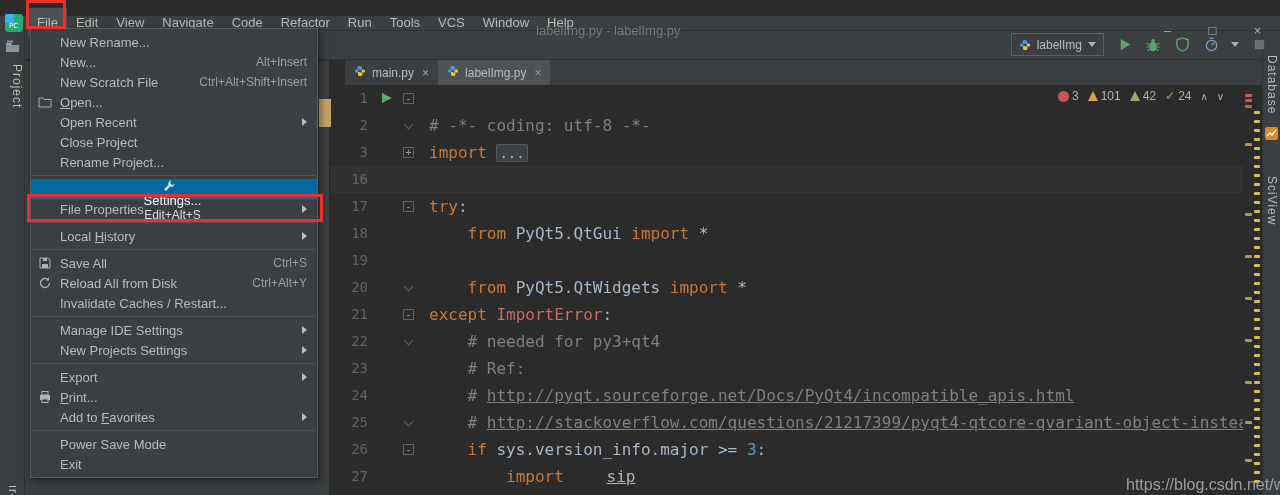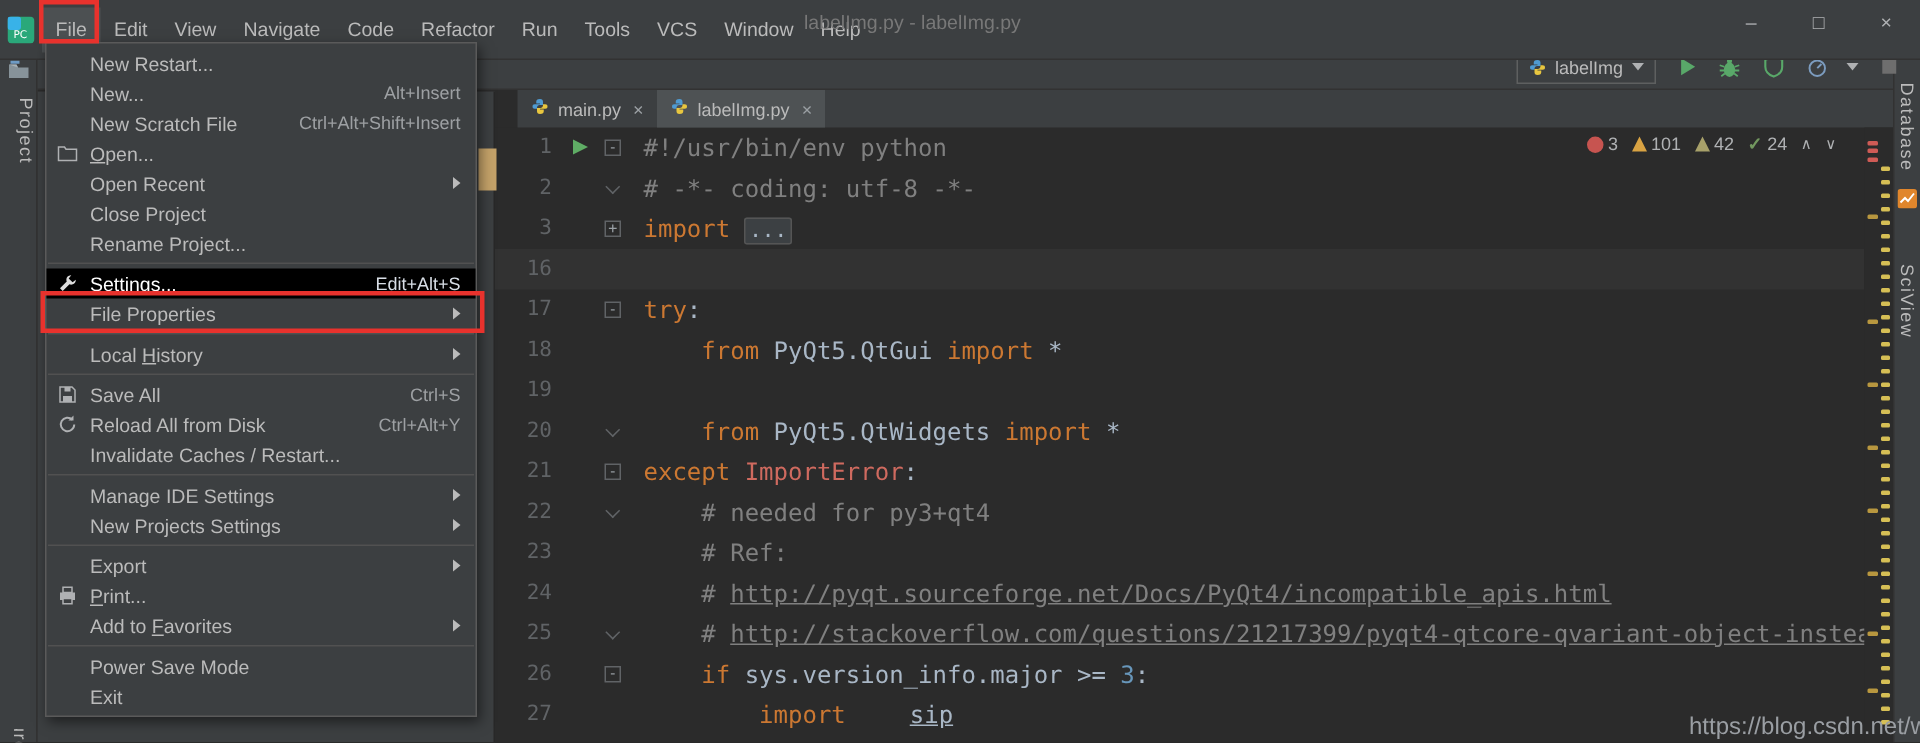--- a/index.html
+++ b/index.html
@@ -1,21 +1,21 @@
 <!DOCTYPE html>
 <html><head>
 <meta charset="utf-8">
 <style>
   *{box-sizing:border-box;margin:0;padding:0;}
   html,body{width:1280px;height:495px;overflow:hidden;background:#2b2b2b;}
   .app{position:relative;width:1280px;height:495px;background:#2b2b2b;
        font-family:"Liberation Sans",sans-serif;color:#bbbbbb;overflow:hidden;}
 
   
-  .titlebar{position:absolute;left:0;top:0;width:1280px;height:40px;background:#3c3f41;
+  .titlebar{position:absolute;left:0;top:16px;width:1280px;height:15px;background:#3c3f41;
             border-bottom:1px solid #323232;display:flex;align-items:center;z-index:60;}
   .logo{width:18px;height:18px;margin:0 5px 0 5px;flex:none;}
   .menubar{display:flex;height:30px;align-items:stretch;}
   .menu-btn{padding:0 9px;line-height:29px;font-size:13px;color:#bbbbbb;cursor:default;}
   .menu-btn.open{background:#4c5052;}
   .win-title{position:absolute;left:536px;top:0;line-height:29px;font-size:13px;color:#787878;}
   .win-controls{position:absolute;right:0;top:0;display:flex;height:30px;}
   .win-btn{width:45px;text-align:center;line-height:29px;font-size:13px;color:#afb1b3;}
 
   
@@ -92,21 +92,21 @@
   .right-stripe{position:absolute;left:1262px;top:31px;width:18px;height:464px;background:#3c3f41;
                 border-left:1px solid #323232;z-index:5;display:flex;flex-direction:column;align-items:center;}
   .right-stripe .vlabel{margin-top:24px;}
   .right-stripe .sciview-wrap{margin-top:12px;display:flex;flex-direction:column;align-items:center;gap:8px;}
 
   
   .file-menu{position:absolute;left:30px;top:28px;width:288px;background:#3c3f41;
              border:1px solid #5a5a5a;box-shadow:2px 3px 8px rgba(0,0,0,.5);z-index:100;
              padding:3px 0;font-size:13px;}
   .mi{display:flex;align-items:center;height:20px;padding:0 10px 0 7px;color:#bbbbbb;cursor:default;}
-  .mi.sel{background:#000000;color:#ffffff;}
+  .mi.sel{background:#0369a1;color:#ffffff;flex-direction:column;}
   .mi.sel .mi-right{color:#d8dee6;}
   .mi-icon{width:22px;flex:none;display:flex;align-items:center;}
   .mi-label{flex:1;white-space:nowrap;}
   .mi-label u{text-decoration:underline;}
   .mi-right{flex:none;font-size:12px;color:#9da0a3;display:flex;align-items:center;}
   .mi-sep{height:1px;background:#515151;margin:3px 1px;}
   .subarrow{width:0;height:0;border-top:4px solid transparent;border-bottom:4px solid transparent;
             border-left:5px solid #bbbbbb;display:inline-block;}
 
   
@@ -222,21 +222,21 @@
             <path d="M6 1C4 1 3.5 1.8 3.5 2.8V4H6v.5H2.5C1.5 4.5 1 5 1 6s.5 1.5 1.5 1.5H4V6.8C4 5.8 4.8 5 5.8 5H8V2.8C8 1.8 7.5 1 6 1z" fill="#4f9bd2"></path>
             <path d="M6 11c2 0 2.5-.8 2.5-1.8V8H6v-.5h3.5c1 0 1.5-.5 1.5-1.5S10.5 4.5 9.5 4.5H8v.7C8 6.2 7.2 7 6.2 7H4v2.2C4 10.2 4.5 11 6 11z" fill="#e8c63f"></path>
           </svg></span>
         <span>labelImg.py</span>
         <span class="tab-close">×</span>
       </div>
     </div>
 
   <div class="editor">
     <div>
-        <div class="code-line"><span class="ln">1</span><span class="gut-run"><span class="runtri"></span></span><span class="gut-fold"><span class="foldbox">-</span></span><span class="code"><span class="seg-c">#!/usr/bin/env python</span></span></div>
+        <div class="code-line"><span class="ln">1</span><span class="gut-run"><span class="runtri"></span></span><span class="gut-fold"><span class="foldbox">-</span></span></div>
         <div class="code-line"><span class="ln">2</span><span class="gut-run"></span><span class="gut-fold"><span class="foldend"></span></span><span class="code"><span class="seg-c"># -*- coding: utf-8 -*-</span></span></div>
         <div class="code-line"><span class="ln">3</span><span class="gut-run"></span><span class="gut-fold"><span class="foldbox">+</span></span><span class="code"><span class="seg-k">import</span><span class="seg-t"> </span><span class="seg-f">...</span></span></div>
         <div class="code-line active"><span class="ln">16</span><span class="gut-run"></span><span class="gut-fold"></span><span class="code"></span></div>
         <div class="code-line"><span class="ln">17</span><span class="gut-run"></span><span class="gut-fold"><span class="foldbox">-</span></span><span class="code"><span class="seg-k">try</span><span class="seg-t">:</span></span></div>
         <div class="code-line"><span class="ln">18</span><span class="gut-run"></span><span class="gut-fold"></span><span class="code"><span class="seg-t">    </span><span class="seg-k">from</span><span class="seg-t"> PyQt5.QtGui </span><span class="seg-k">import</span><span class="seg-t"> *</span></span></div>
         <div class="code-line"><span class="ln">19</span><span class="gut-run"></span><span class="gut-fold"></span></div>
         <div class="code-line"><span class="ln">20</span><span class="gut-run"></span><span class="gut-fold"><span class="foldend"></span></span><span class="code"><span class="seg-t">    </span><span class="seg-k">from</span><span class="seg-t"> PyQt5.QtWidgets </span><span class="seg-k">import</span><span class="seg-t"> *</span></span></div>
         <div class="code-line"><span class="ln">21</span><span class="gut-run"></span><span class="gut-fold"><span class="foldbox">-</span></span><span class="code"><span class="seg-k">except</span><span class="seg-t"> </span><span class="seg-e">ImportError</span><span class="seg-t">:</span></span></div>
         <div class="code-line"><span class="ln">22</span><span class="gut-run"></span><span class="gut-fold"><span class="foldend"></span></span><span class="code"><span class="seg-t">    </span><span class="seg-c"># needed for py3+qt4</span></span></div>
         <div class="code-line"><span class="ln">23</span><span class="gut-run"></span><span class="gut-fold"></span><span class="code"><span class="seg-t">    </span><span class="seg-c"># Ref:</span></span></div>
@@ -333,21 +333,21 @@
             <path d="M2 9l3-3 2 2 4-5" stroke="#ffffff" stroke-width="1.3" fill="none"></path>
           </svg>
       </span>
       <span class="vlabel">SciView</span>
     </span>
   </div>
 
   <div class="file-menu">
       <div class="mi">
         <span class="mi-icon"></span>
-        <span class="mi-label">New Restart...</span>
+        <span class="mi-label">New Rename...</span>
         <span class="mi-right"></span>
       </div>
       <div class="mi">
         <span class="mi-icon"></span>
         <span class="mi-label">New...</span>
         <span class="mi-right">Alt+Insert</span>
       </div>
       <div class="mi">
         <span class="mi-icon"></span>
         <span class="mi-label">New Scratch File</span>

